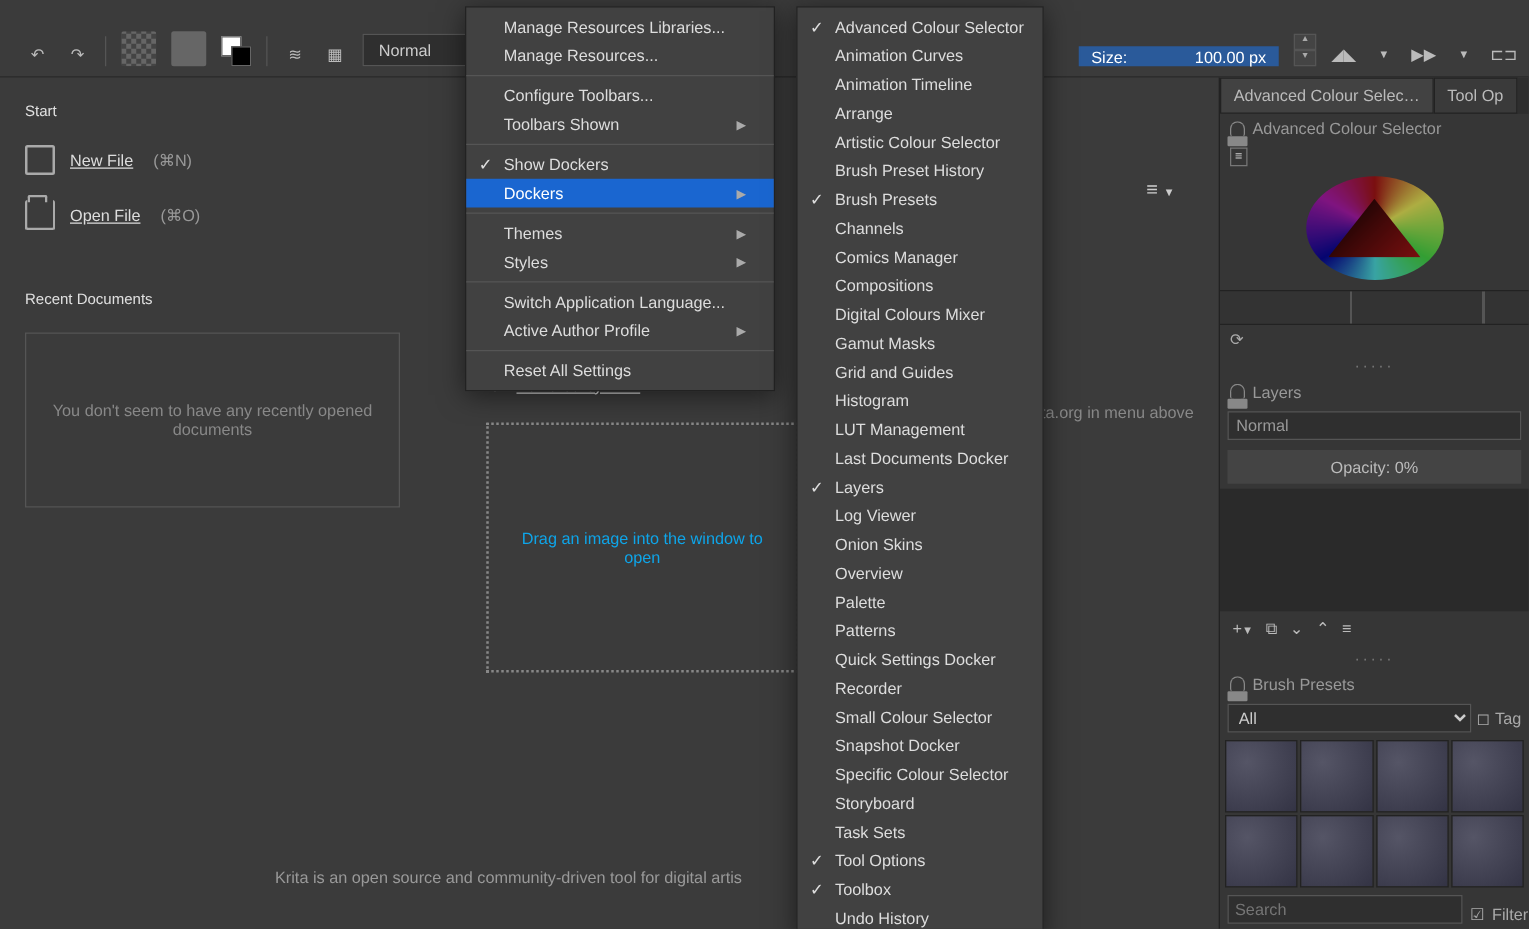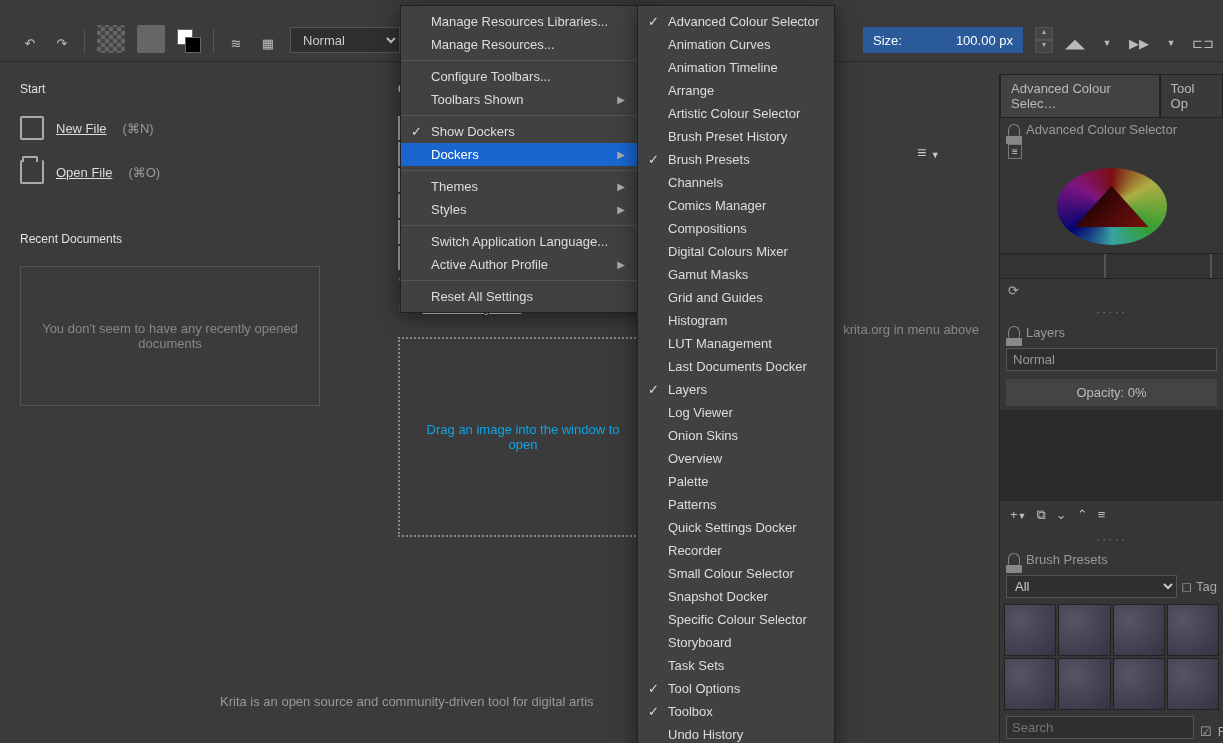--- a/index.html
+++ b/index.html
@@ -7,21 +7,21 @@
 
 
 .toolbar { height: 62px; background: #3b3b3b; display: flex; align-items: flex-end; padding: 0 10px 8px 20px; gap: 12px; border-bottom: 1px solid #2a2a2a; }
 .tb-icon { width: 20px; height: 20px; display: flex; align-items: center; justify-content: center; color: #bbb; }
 .tb-sep { width: 1px; height: 24px; background: #555; }
 .tb-square { width: 28px; height: 28px; background: #555; border-radius: 2px; }
 .tb-bw { width: 24px; height: 24px; position: relative; }
 .tb-bw::before { content:""; position:absolute; width:14px; height:14px; background:#fff; border:1px solid #666; left:0; top:0; }
 .tb-bw::after { content:""; position:absolute; width:14px; height:14px; background:#000; border:1px solid #666; right:0; bottom:0; }
 .tb-select { background:#2f2f2f; border:1px solid #555; color:#ccc; padding:3px 8px; width:110px; height:26px; }
-.size-field { background:#2a5a9a; color:#fff; padding:4px 10px; width:160px; display:flex; justify-content:space-between; height:26px; align-items:center; }
+.size-field { background:#2a5a9a; color:#fff; padding:4px 10px; width:160px; display:flex; justify-content:space-between; height:16px; align-items:center; }
 .spinner { width:18px; height:26px; background:#444; display:flex; flex-direction:column; }
 .spinner div { flex:1; border:1px solid #555; color:#aaa; font-size:7px; text-align:center; }
 
 
 .main { display:flex; height:calc(100% - 62px); }
 .start-page { flex:1; padding:20px; display:flex; gap:40px; }
 .col { flex:1; }
 .h { font-size:12px; color:#e0e0e0; margin-bottom:20px; }
 .file-link { display:flex; align-items:center; gap:12px; margin-bottom:20px; }
 .file-link .ic { width:24px; height:24px; border:2px solid #aaa; border-radius:2px; }
@@ -33,21 +33,21 @@
 .comm-item { display:flex; align-items:center; gap:10px; margin-bottom:8px; }
 .comm-item .bm { width:16px; height:18px; border:2px solid #aaa; border-bottom:none; position:relative; }
 .comm-item .bm::after { content:""; position:absolute; bottom:-6px; left:-2px; right:-2px; height:8px; background:linear-gradient(135deg, transparent 48%, #aaa 48% 52%, transparent 52%), linear-gradient(45deg, transparent 48%, #aaa 48% 52%, transparent 52%); background-size:50% 100%; background-repeat:no-repeat; background-position:left,right; border-left:2px solid #aaa; border-right:2px solid #aaa;}
 .comm-item a { color:#ddd; text-decoration:underline; }
 .heart { color:#d44; font-size:16px; }
 .kde { color:#aaa; font-size:16px; }
 .drop-zone { border:2px dotted #888; width:250px; height:200px; display:flex; align-items:center; justify-content:center; text-align:center; color:#0ea5e9; padding:20px; margin-top:20px; }
 .footer-text { position:absolute; bottom:34px; left:220px; color:#999; }
 
 
-.right { width:224px; background:#363636; border-left:1px solid #222; display:flex; flex-direction:column;margin-top:12px; }
+.right { width:248px; background:#363636; border-left:1px solid #222; display:flex; flex-direction:column; }
 .tabs { display:flex; background:#2e2e2e; }
 .tab { padding:6px 10px; color:#bbb; border:1px solid #222; background:#3a3a3a; }
 .tab.active { background:#424242; }
 .panel-head { display:flex; align-items:center; gap:6px; padding:4px 8px; color:#999; }
 .lock-ic { width:12px; height:12px; border:1.5px solid #888; border-radius:50% 50% 2px 2px; border-bottom:none; position:relative; }
 .lock-ic::after { content:""; position:absolute; left:-3px; right:-3px; bottom:-8px; height:8px; background:#888; border-radius:1px; }
 .color-wheel { width:110px; height:110px; border-radius:50%; margin:8px auto; background:conic-gradient(red,yellow,lime,cyan,blue,magenta,red); position:relative; filter:saturate(0.6) brightness(0.7); }
 .color-wheel::after { content:""; position:absolute; inset:18px; background:linear-gradient(135deg,#000,#800,#f00); clip-path:polygon(50% 0,100% 100%,0 100%); }
 .sliders { height:36px; background:repeating-linear-gradient(90deg,#333 0 104px,#555 104px 106px); border-top:1px solid #222; border-bottom:1px solid #222; }
 .refresh { padding:4px 8px; color:#aaa; }
@@ -63,21 +63,21 @@
 .search-row { display:flex; padding:4px 6px; gap:6px; align-items:flex-end; }
 .search-row input { flex:1; background:#2f2f2f; border:1px solid #555; color:#888; padding:3px 5px; }
 
 
 .menu { position:absolute; background:#414141; border:1px solid #222; box-shadow:0 4px 20px rgba(0,0,0,0.5); padding:4px 0; }
 .menu-item { padding:4px 22px 4px 30px; color:#ddd; position:relative; display:flex; justify-content:space-between; align-items:center; white-space:nowrap; }
 .menu-item.hl { background:#1a66d0; color:#fff; }
 .menu-sep { height:1px; background:#555; margin:4px 0; }
 .menu-item .check { position:absolute; left:10px; color:#ddd; }
 .menu-item .arrow { color:#aaa; font-size:10px; margin-left:20px; }
-.menu1 { left:400px; top:5px; width:248px; }
+.menu1 { left:372px; top:5px; width:248px; }
 .menu2 { left:637px; top:5px; width:198px; }
 .hamburger { position:absolute; left:917px; top:144px; color:#ccc; font-size:16px; }
 </style>
 </head>
 <body>
 
 <div class="toolbar">
   <div class="tb-icon">↶</div>
   <div class="tb-icon">↷</div>
   <div class="tb-sep"></div>

